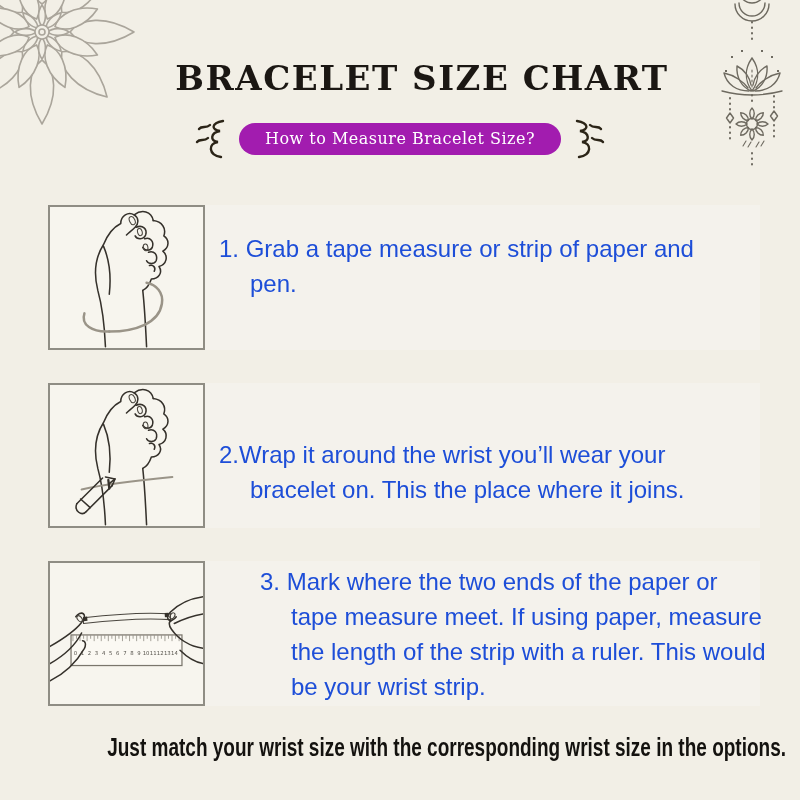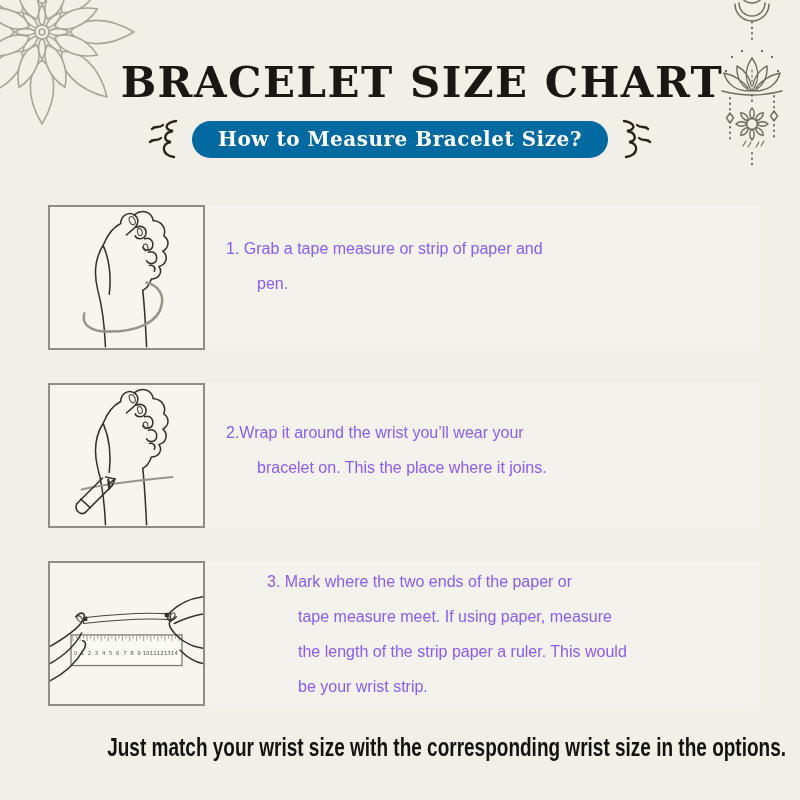--- a/index.html
+++ b/index.html
@@ -16,63 +16,63 @@
   
   .mandala{position:absolute;left:-68px;top:-78px;width:220px;height:220px;}
   .lotus{position:absolute;left:690px;top:-14px;width:124px;height:200px;}
 
   
   .title{
     position:absolute;top:58px;left:0;right:0;margin:0;
     text-align:center;
     font-family:"DejaVu Serif", serif;
     font-weight:600;
-    font-size:42px;
+    font-size:34px;
     letter-spacing:1.5px;
     color:#1b1713;
     padding-left:44px;
   }
   .subtitle-row{
     position:absolute;top:116px;left:0;right:0;
     display:flex;align-items:center;justify-content:center;gap:12px;
   }
   .orn{width:34px;height:46px;}
   .orn.flip{transform:scale(-1,1);}
   .pill{
-    background:#0369a1;color:#ffffff;
+    background:#a21caf;color:#ffffff;
     border-radius:22px;
     padding:6px 26px 7px 26px;
     font-family:"DejaVu Serif", serif;
-    font-weight:bold;
-    font-size:20px;
+    font-weight:normal;
+    font-size:16px;
     letter-spacing:0.5px;
     white-space:nowrap;
   }
 
   
   .step-row{
     position:absolute;left:48px;width:712px;height:145px;
     background:#f4f2ec;
     display:flex;
   }
   .row1{top:205px;}
-  .row2{top:383px;}
+  .row2{top:383px;align-items:center;}
   .row3{top:561px;gap:41px;}
   .step-box{
     width:153px;height:141px;
     border:2px solid #8f8d84;
     background:#f7f5ee;
     flex-shrink:0;
   }
   .step-box svg{width:100%;height:100%;display:block;}
   .step-text{
-    margin-left:21px;
-    font-size:16px;
+    margin-left:14px;
+    font-size:24px;
     line-height:35px;
-    color:#8b5cf6;
+    color:#1d4ed8;
   }
   .row1 .step-text{padding-top:26px;}
   .row2 .step-text{padding-top:32px;}
   .row3 .step-text{padding-top:3px;}
   .step-text .line{white-space:nowrap;}
   .step-text .line.cont{padding-left:31px;}
 
   
   .footer{
     position:absolute;top:733px;left:0;right:0;
@@ -325,21 +325,21 @@
         <path class="ink" d="M160 34 C146 36 134 42 126 50 C123 53 122 56 124 58 C126 60 130 58 132 55"></path>
         <path class="ink" d="M160 52 C148 54 138 58 130 62"></path>
         <path class="ink" d="M160 88 C146 86 134 78 127 68 C124 64 124 60 127 59"></path>
         <path class="ink" d="M160 104 C150 102 142 96 136 90"></path>
         <ellipse class="ink-thin" cx="128" cy="54" rx="2.2" ry="3.4" transform="rotate(35 128 54)"></ellipse>
       </svg>
     </div>
     <div class="step-text" id="step-text-2">
         <div class="line"><span class="pfx">3. </span>Mark where the two ends of the paper or</div>
         <div class="line cont">tape measure meet. If using paper, measure</div>
-        <div class="line cont">the length of the strip paper a ruler. This would</div>
+        <div class="line cont">the length of the strip with a ruler. This would</div>
         <div class="line cont">be your wrist strip.</div>
       </div>
   </div>
 
   <div class="footer">
     <span class="footer-inner">Just match your wrist size with the corresponding wrist size in the options.</span>
   </div>
 
 </div>
 

